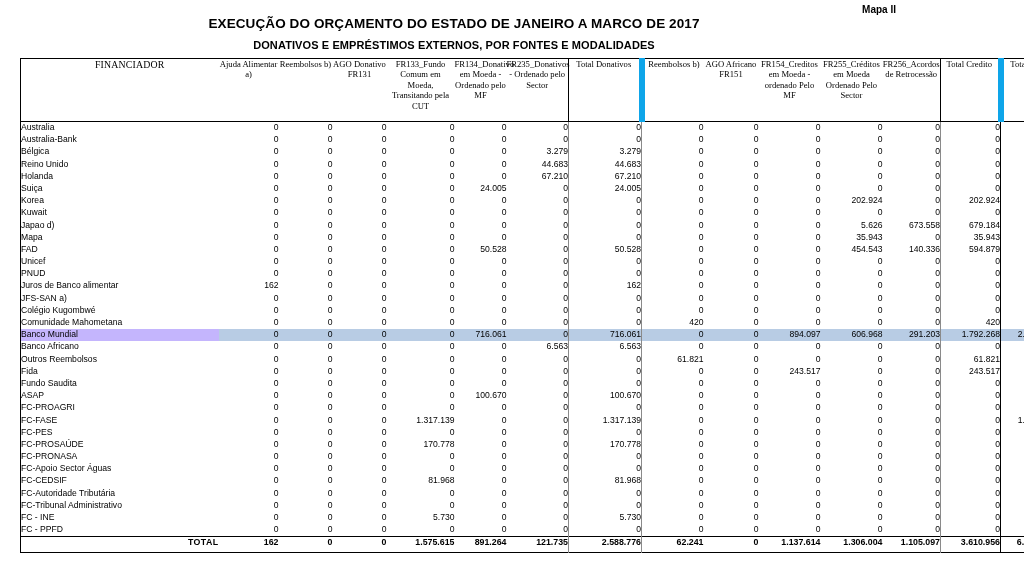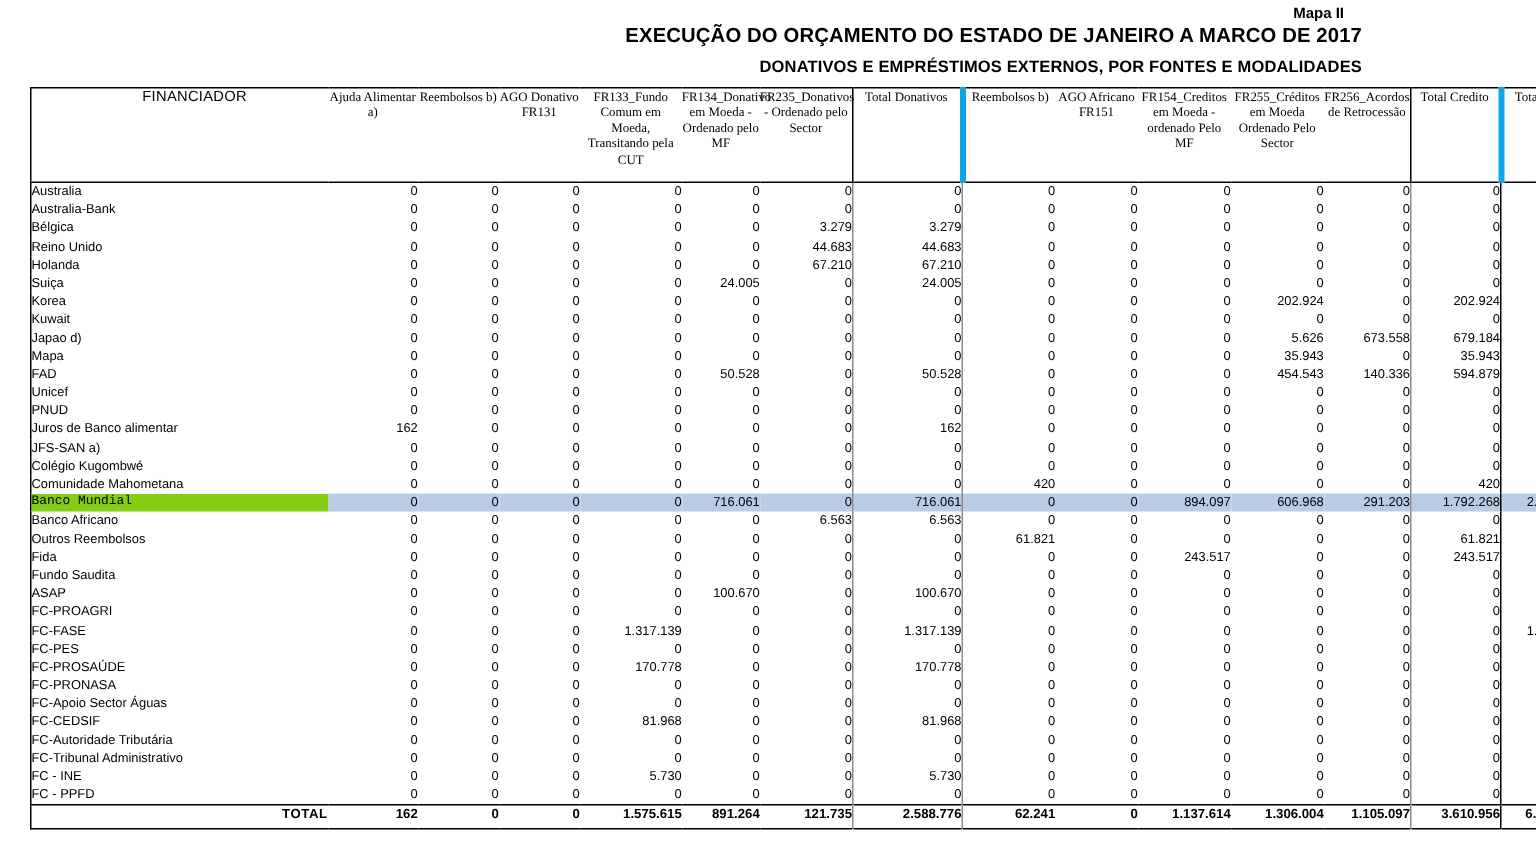--- a/index.html
+++ b/index.html
@@ -22,21 +22,21 @@
   }
   .mapa-label {
     position: absolute;
     top: 4px;
     right: 12px;
     font-size: 10px;
     font-weight: bold;
     letter-spacing: 0px;
   }
   .title-block {
-    text-align: right;
+    text-align: center;
     padding-top: 15px;
   }
   .doc-title {
     font-size: 13.5px;
     font-weight: bold;
     letter-spacing: 0.1px;
     line-height: 1.3;
   }
   .doc-subtitle {
     font-size: 11px;
@@ -70,27 +70,27 @@
     font-weight: normal;
     text-align: center;
     vertical-align: middle;
     padding: 2px 2px 3px 2px;
     border-bottom: 1.4px solid #000;
     height: 62px;
     font-family: "Liberation Serif", serif;
     line-height: 1.12;
   }
   thead th.fin-head {
-    font-family: Liberation Sans, sans-serif;
+    font-family: Liberation Serif, serif;
     font-size: 9.8px;
     letter-spacing: 0.2px;
     padding-left: 20px;
   }
   th.vsep-l { border-left: 1px solid #000; }
-  th.vsep-r { border-right: 4px solid #0ea5e9; }
+  th.vsep-r { border-right: 6px solid #0ea5e9; }
 
   
   tbody td {
     height: 12.2px;
     font-size: 8.5px;
     font-family: "Liberation Sans", sans-serif;
     vertical-align: middle;
   }
   td.name {
     text-align: left;
@@ -103,22 +103,21 @@
     padding-right: 4px;
     white-space: nowrap;
   }
   td.sep-l { border-left: 1px solid #8a8a8a; }
   td.sep-l-strong { border-left: 1.4px solid #000; }
 
   tr.sel td.hl {
     background: #b8cce4;
   }
   tr.sel td.name.hl {
-    background: #84cc16;
-    font-family: Liberation Mono, monospace;
+    background: #c4b5fd;
   }
 
   
   tr.total td {
     border-top: 1.4px solid #000;
     font-weight: bold;
     font-size: 8.8px;
     height: 15px;
   }
   tr.total td.name {

